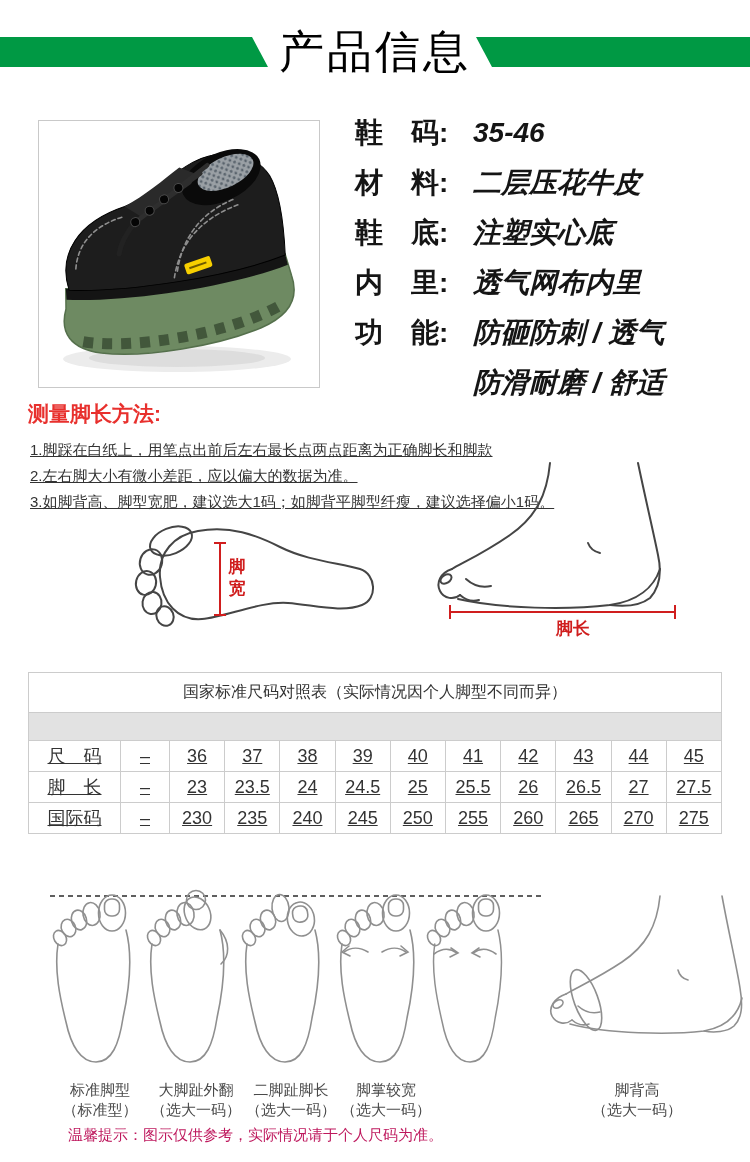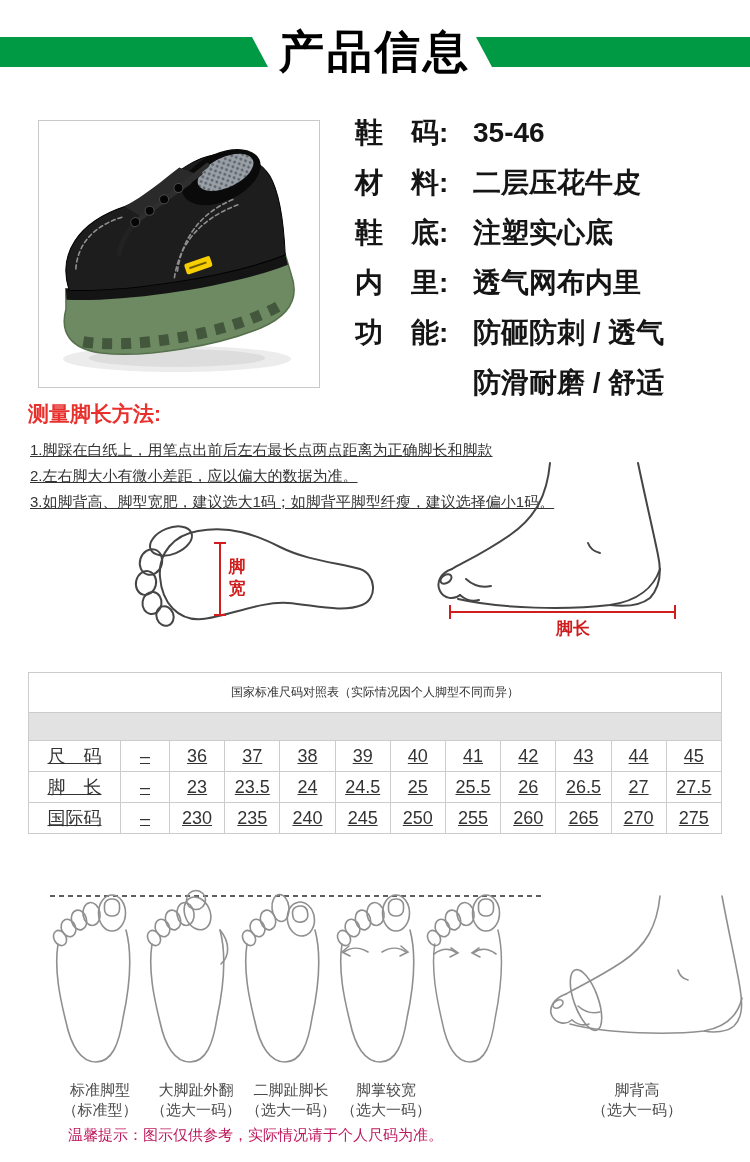--- a/index.html
+++ b/index.html
@@ -4,47 +4,47 @@
 <style>
   html,body{margin:0;padding:0;background:#fff;}
   .canvas{position:relative;width:750px;height:1162px;background:#ffffff;overflow:hidden;
           font-family:"Liberation Sans","DejaVu Sans",sans-serif;color:#111;}
 
   
   .bar{position:absolute;top:37px;height:30px;background:#009944;}
   .bar-left{left:0;width:268px;clip-path:polygon(0 0,252px 0,268px 100%,0 100%);}
   .bar-right{left:476px;width:274px;clip-path:polygon(0 0,100% 0,100% 100%,16px 100%);}
   .page-title{position:absolute;top:22px;left:0;width:750px;text-align:center;
-              font-size:45px;font-weight:bold;letter-spacing:3px;color:#000;}
+              font-size:45px;font-weight:normal;letter-spacing:3px;color:#000;}
 
   
   .photo-frame{position:absolute;left:38px;top:120px;width:282px;height:268px;
                border:1px solid #c9c9c9;box-sizing:border-box;background:#fff;}
   .photo-frame svg{display:block;width:100%;height:100%;}
 
   
   .specs{position:absolute;left:355px;top:108px;width:380px;}
   .spec-row{font-size:28px;font-weight:bold;line-height:50px;color:#151515;white-space:nowrap;}
   .spec-label{display:inline-block;min-width:118px;}
-  .spec-value{display:inline-block;vertical-align:top;white-space:pre-line;}
+  .spec-value{display:inline-block;vertical-align:top;white-space:pre-line;font-style:italic;}
 
   
   .measure-heading{position:absolute;left:28px;top:400px;font-size:21px;font-weight:bold;color:#e8302d;text-align:center;}
   .measure-steps{position:absolute;left:30px;top:437px;font-size:15px;color:#333;line-height:26px;text-decoration:underline;}
   .diagram-svg{position:absolute;left:30px;top:455px;width:700px;height:213px;}
   .width-label{position:absolute;left:222px;top:556px;width:30px;font-size:17px;color:#d01e1e;
                line-height:22px;text-align:center;white-space:pre-line;font-weight:bold;}
   .length-label{position:absolute;left:543px;top:617px;width:60px;font-size:17px;color:#d01e1e;
                 text-align:center;font-weight:bold;}
 
   
   .size-table{position:absolute;left:28px;top:672px;width:694px;border-collapse:collapse;
               table-layout:fixed;font-size:18px;color:#333;background:#fff;}
   .size-table td{border:1px solid #cccccc;text-align:center;padding:0;}
-  .size-table .t-title{height:39px;font-size:12px;}
+  .size-table .t-title{height:39px;font-size:16px;}
   .size-table .t-band{height:27px;background:#e2e2e2;border-left:1px solid #ccc;border-right:1px solid #ccc;}
   .size-table .t-row td{height:30px;text-decoration:underline;}
 
   
   .feet-svg{position:absolute;left:30px;top:886px;width:715px;height:192px;}
   .ft-label{position:absolute;top:1080px;width:140px;text-align:center;font-size:15px;
             color:#4a4a4a;line-height:20px;}
   .footer-note{position:absolute;left:68px;top:1126px;font-size:15px;color:#be185d;}
 
   svg .ln{fill:none;stroke:#8f8f8f;stroke-width:1.6;stroke-linecap:round;}

